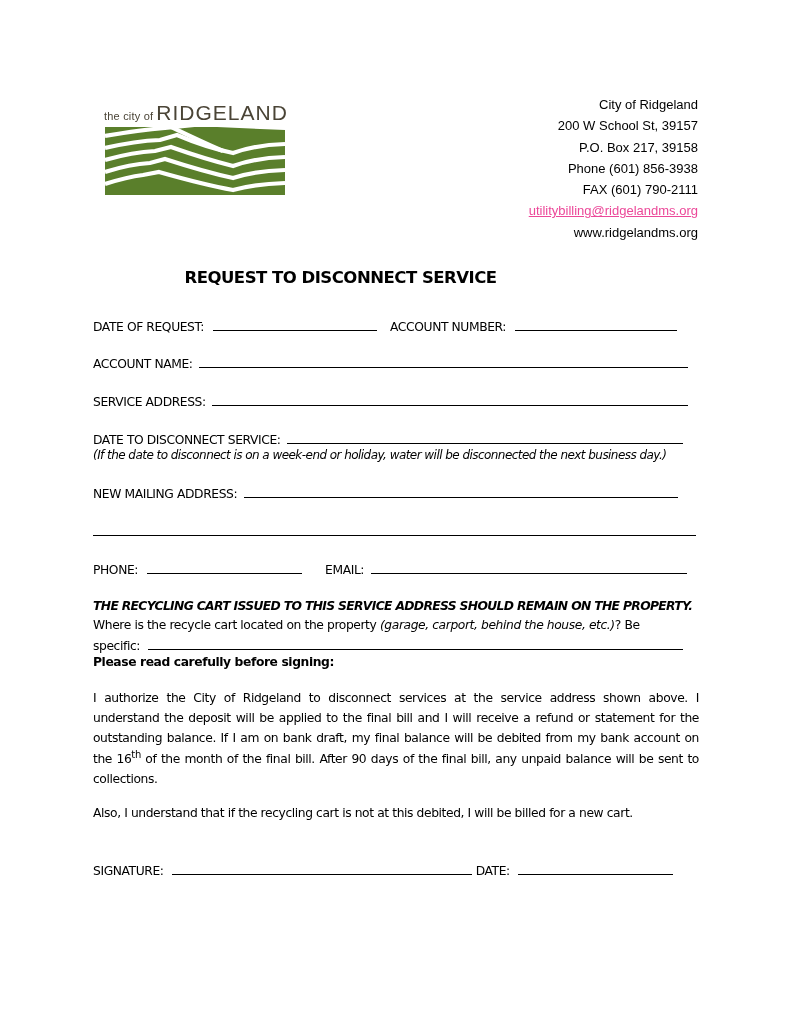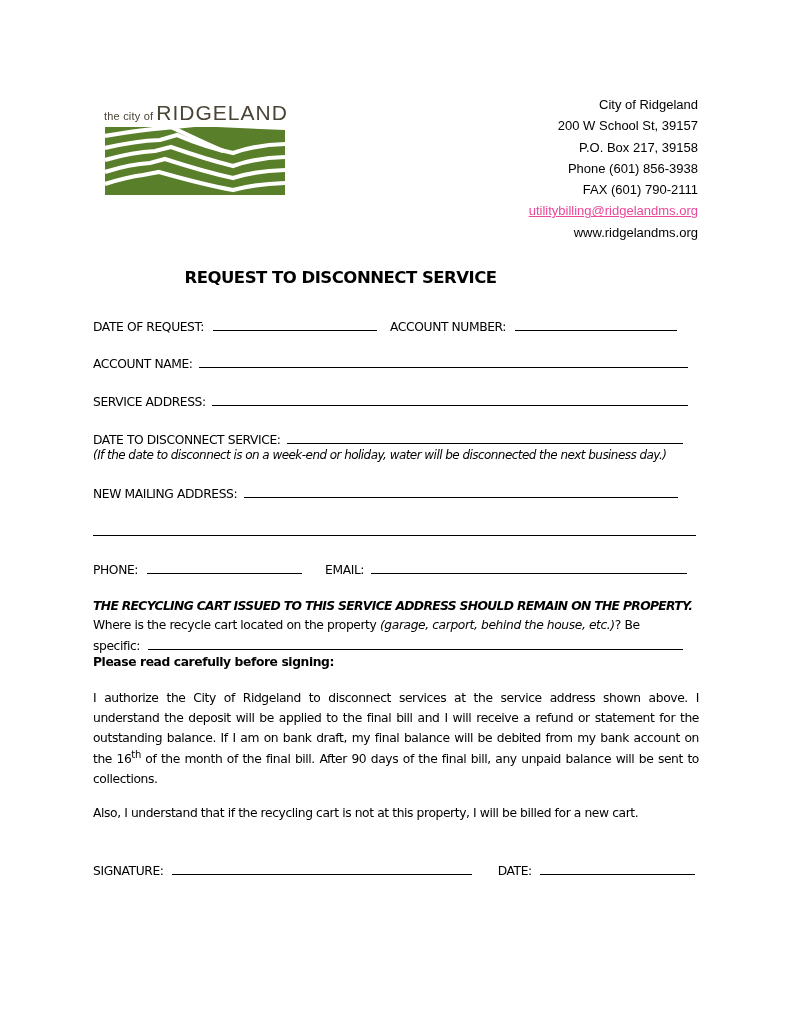--- a/index.html
+++ b/index.html
@@ -108,22 +108,22 @@
 
   <div class="row" style="top:637px;">
     <span>specific:</span>
     <span class="line" style="width:535px; margin-left:4px;"></span>
   </div>
 
   <div class="row bold" style="top:655px;">Please read carefully before signing:</div>
 
   <div class="para" style="top:688px;"><span>I authorize the City of Ridgeland to disconnect services at the service address shown above. I understand the deposit will be applied to the final bill and I will receive a refund or statement for the outstanding balance. If I am on bank draft, my final balance will be debited from my bank account on the 16</span><sup>th</sup><span> of the month of the final bill. After 90 days of the final bill, any unpaid balance will be sent to collections.</span></div>
 
-  <div class="row" style="top:806px;">Also, I understand that if the recycling cart is not at this property, I will be billed for a new cart.</div>
+  <div class="row" style="top:806px;">Also, I understand that if the recycling cart is not at this debited, I will be billed for a new cart.</div>
 
   <div class="row" style="top:862px;">
     <span>SIGNATURE:</span>
     <span class="line" style="width:300px; margin-left:5px;"></span>
-    <span style="margin-left:22px;">DATE:</span>
+    <span style="">DATE:</span>
     <span class="line" style="width:155px; margin-left:5px;"></span>
   </div>
 
 </div>
 
 </body></html>

